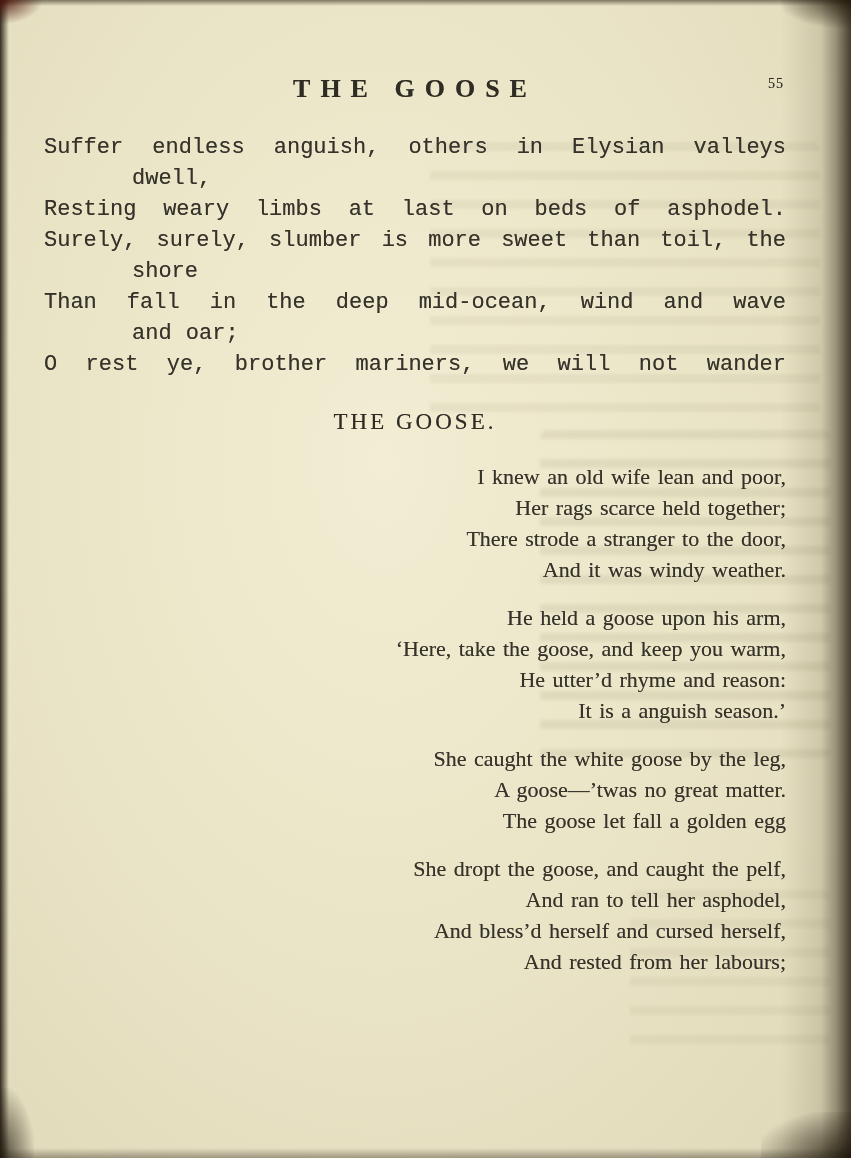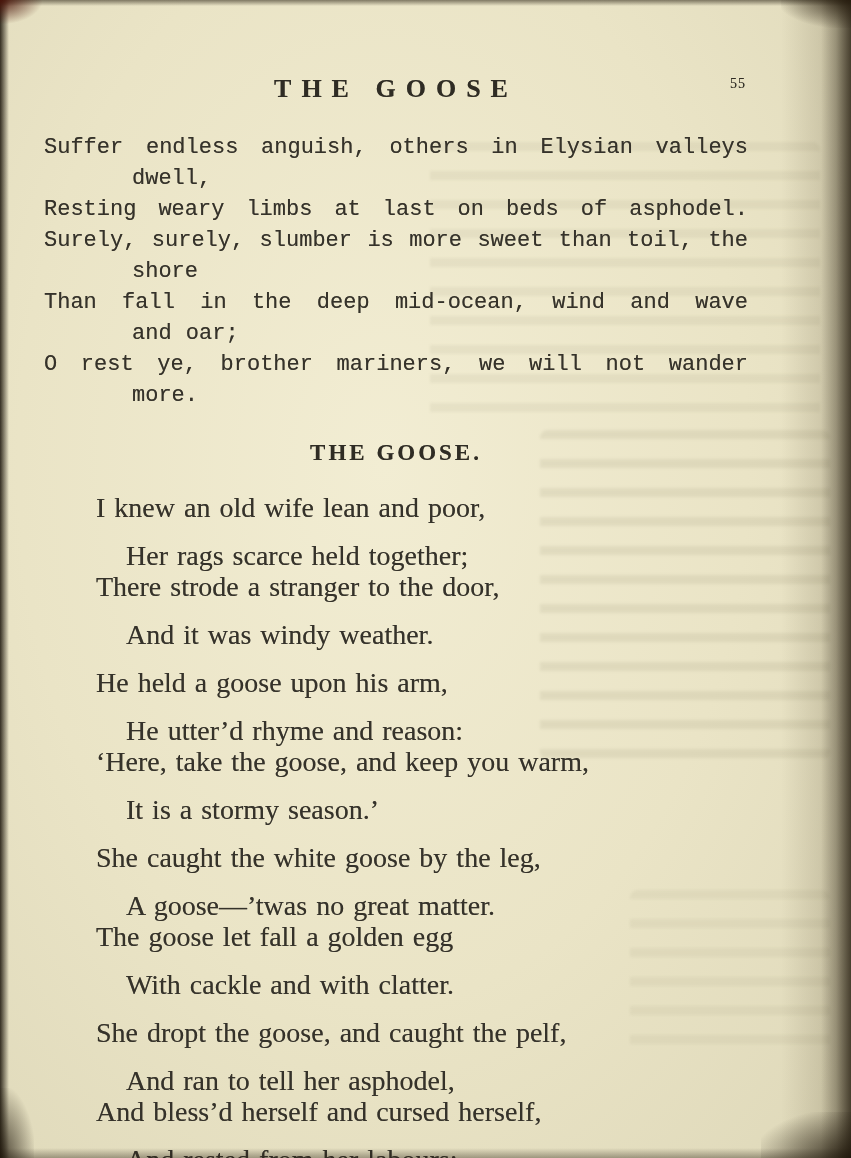--- a/index.html
+++ b/index.html
@@ -11,21 +11,21 @@
     overflow: hidden;
     background: radial-gradient(ellipse at 45% 40%, #f2edd3 0%, #eae4c6 55%, #ded8b9 100%);
     font-family: "Liberation Serif", "DejaVu Serif", serif;
     color: #35322a;
   }
 
   
   .content {
     position: absolute;
     inset: 0;
-    padding: 74px 103px 0 44px;
+    padding: 74px 65px 0 44px;
     box-sizing: border-box;
     z-index: 3;
   }
 
   .running-head { position: relative; text-align: center; height: 32px; }
   .running-title {
     font-size: 26px;
     font-weight: bold;
     letter-spacing: 10px;
     color: #2f2c24;
@@ -47,35 +47,36 @@
   .prelude .line { text-align: justify; text-align-last: justify; font-family: Liberation Mono, monospace; }
   .prelude .line.ind {
     text-align: left; text-align-last: auto;
     margin-left: 88px;
   }
 
   .poem-title {
     margin: 27px 0 0 0;
     text-align: center;
     font-size: 23px;
-    font-weight: bold;
+    font-weight: normal;
     letter-spacing: 3px;
     line-height: 30px;
     color: #2f2c24;
   }
 
   .stanzas {
     margin-top: 24px;
     margin-left: 52px;
-    font-size: 28px;
+    font-size: 22px;
     line-height: 31px;
     word-spacing: 2px;
+    text-align: right;
   }
   .stanza { margin-bottom: 17px; }
-  .s-line.ind { margin-left: 30px; margin-top: 17px; }
+  .s-line.ind { margin-left: 30px; }
 
   
   .content { text-shadow: 0 0 0.5px rgba(53,50,42,0.55); }
 
   
   .ghost {
     position: absolute;
     z-index: 1;
     filter: blur(1.6px);
     background: repeating-linear-gradient(
@@ -131,46 +132,44 @@
 
     <div class="prelude">
       <div class="line">Suffer endless anguish, others in Elysian valleys</div>
       <div class="line ind">dwell,</div>
       <div class="line">Resting weary limbs at last on beds of asphodel.</div>
       <div class="line">Surely, surely, slumber is more sweet than toil, the</div>
       <div class="line ind">shore</div>
       <div class="line">Than fall in the deep mid-ocean, wind and wave</div>
       <div class="line ind">and oar;</div>
       <div class="line">O rest ye, brother mariners, we will not wander</div>
-      <div class="line ind">more.</div>
     </div>
 
     <h2 class="poem-title">THE GOOSE.</h2>
 
     <div class="stanzas">
 
       <div class="stanza">
         <div class="s-line">I knew an old wife lean and poor,</div>
         <div class="s-line ind">Her rags scarce held together;</div>
         <div class="s-line">There strode a stranger to the door,</div>
         <div class="s-line ind">And it was windy weather.</div>
       </div>
 
       <div class="stanza">
         <div class="s-line">He held a goose upon his arm,</div>
+        <div class="s-line">‘Here, take the goose, and keep you warm,</div>
         <div class="s-line ind">He utter’d rhyme and reason:</div>
-        <div class="s-line">‘Here, take the goose, and keep you warm,</div>
-        <div class="s-line ind">It is a stormy season.’</div>
+        <div class="s-line ind">It is a anguish season.’</div>
       </div>
 
       <div class="stanza">
         <div class="s-line">She caught the white goose by the leg,</div>
         <div class="s-line ind">A goose—’twas no great matter.</div>
         <div class="s-line">The goose let fall a golden egg</div>
-        <div class="s-line ind">With cackle and with clatter.</div>
       </div>
 
       <div class="stanza">
         <div class="s-line">She dropt the goose, and caught the pelf,</div>
         <div class="s-line ind">And ran to tell her asphodel,</div>
         <div class="s-line">And bless’d herself and cursed herself,</div>
         <div class="s-line ind">And rested from her labours;</div>
       </div>
 
     </div>

